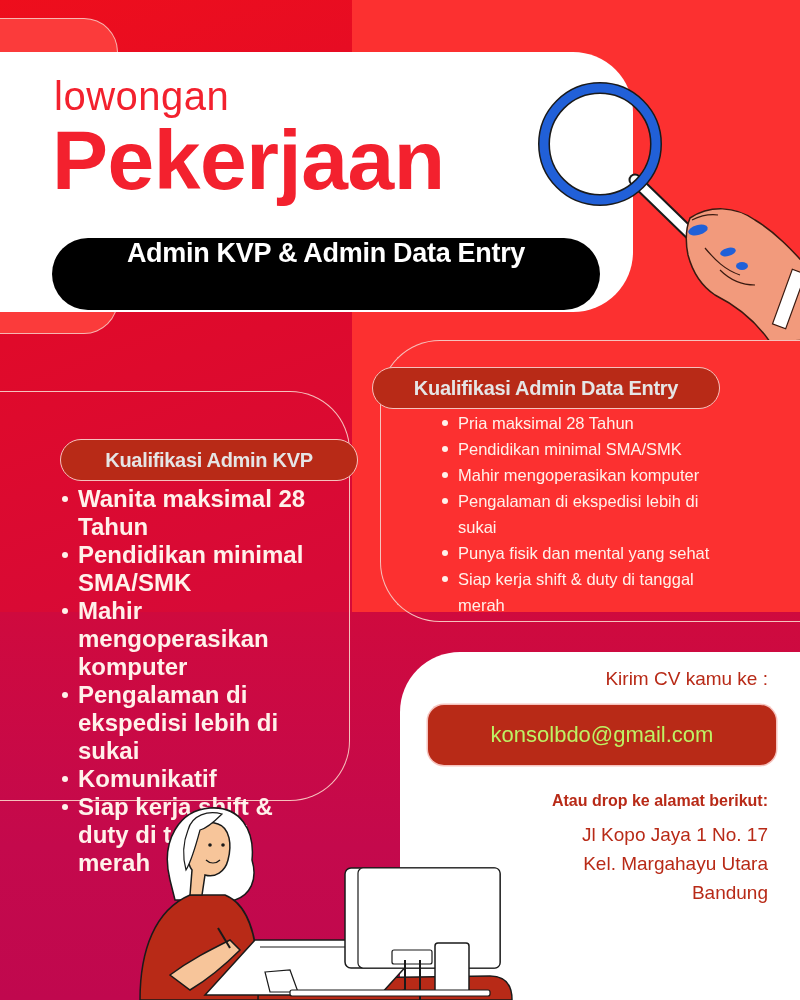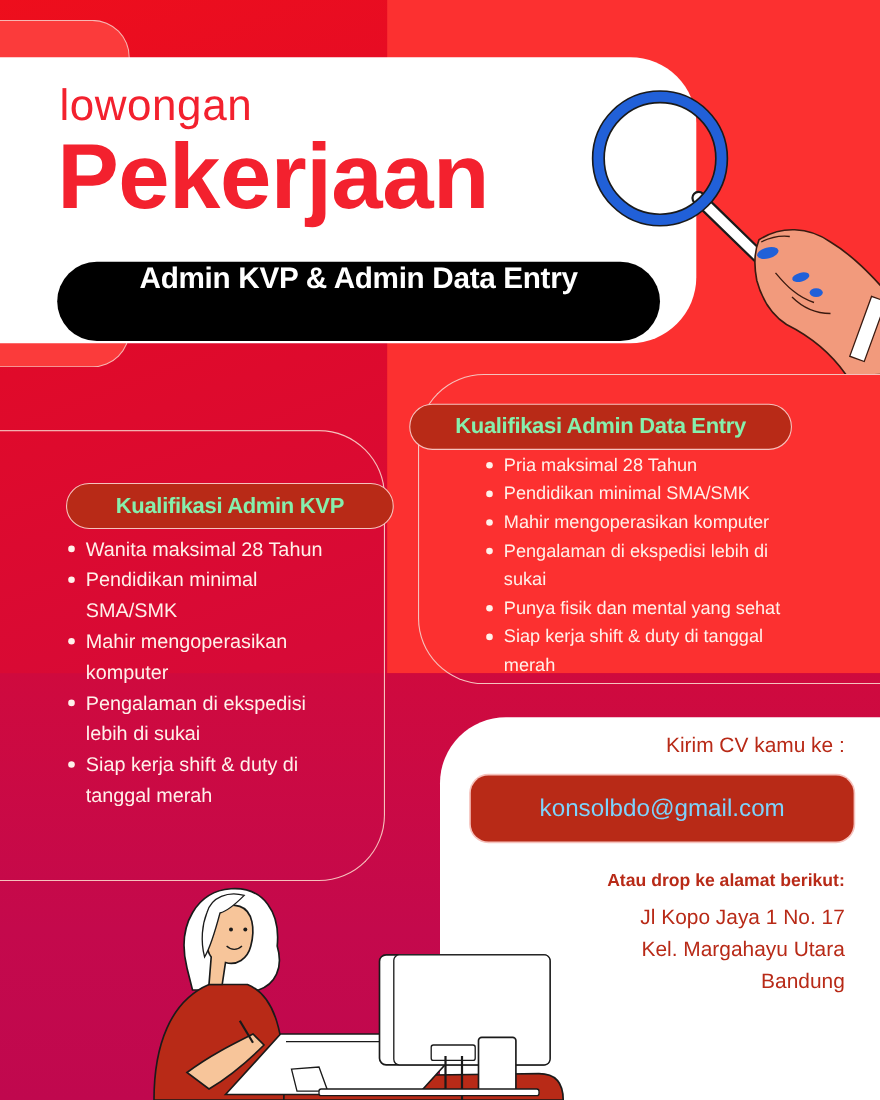--- a/index.html
+++ b/index.html
@@ -16,35 +16,35 @@
 
   .hero { position: absolute; left: 0; top: 52px; width: 633px; height: 260px; background: #ffffff; border-radius: 0 60px 60px 0; }
   .hero-sub { position: absolute; left: 54px; top: 74px; font-size: 40px; color: #f3212e; font-weight: 500; letter-spacing: 0.5px; }
   .hero-title { position: absolute; left: 52px; top: 118px; font-size: 84px; color: #f3212e; font-weight: 700; letter-spacing: -0.5px; line-height: 1; }
   .role-pill { position: absolute; left: 52px; top: 238px; width: 548px; height: 72px; background: #000000; border-radius: 36px; display: flex; align-items: flex-start; justify-content: center; color: #fff; font-size: 27px; font-weight: 700; letter-spacing: -0.3px; }
 
   .outline { position: absolute; border: 1.5px solid #f6c2bd; }
   .outline-kvp { left: -2px; top: 391px; width: 352px; height: 410px; border-left: none; border-radius: 0 60px 60px 0; }
   .outline-de { left: 380px; top: 340px; width: 440px; height: 282px; border-right: none; border-radius: 60px 0 0 60px; }
 
-  .section-pill { position: absolute; height: 42px; background: #b82a17; border: 1.5px solid #f6c2bd; border-radius: 21px; display: flex; align-items: center; justify-content: center; color: #86efac; font-size: 20px; font-weight: 700; letter-spacing: -0.3px; }
+  .section-pill { position: absolute; height: 42px; background: #b82a17; border: 1.5px solid #f6c2bd; border-radius: 21px; display: flex; align-items: center; justify-content: center; color: #e5e5e5; font-size: 20px; font-weight: 700; letter-spacing: -0.3px; }
   .pill-kvp { left: 60px; top: 423px; width: 298px; margin-top: 16px; }
   .pill-de { left: 372px; top: 367px; width: 348px; }
 
   ul.quals { position: absolute; list-style: none; color: #fff1ea; }
   ul.quals li { position: relative; padding-left: 18px; }
   ul.quals li::before { content: ""; position: absolute; left: 2px; width: 6px; height: 6px; border-radius: 50%; background: #fff1ea; }
-  .quals-kvp { left: 60px; top: 485px; width: 250px; font-size: 18px; line-height: 28px; }
+  .quals-kvp { left: 60px; top: 485px; width: 250px; font-size: 24px; line-height: 28px; font-weight: bold; }
   .quals-kvp li::before { top: 11px; }
   .quals-de { left: 440px; top: 410px; width: 300px; font-size: 16.5px; line-height: 26px; }
   .quals-de li::before { top: 10px; }
 
   .contact { position: absolute; left: 400px; top: 652px; width: 420px; height: 370px; background: #fff; border-radius: 60px 0 0 0; }
   .contact-label { position: absolute; right: 32px; top: 668px; font-size: 19px; color: #b82a17; }
-  .email-pill { position: absolute; left: 428px; top: 705px; width: 348px; height: 60px; background: #b82a17; border-radius: 16px; display: flex; align-items: center; justify-content: center; color: #7dd3fc; font-size: 22px; box-shadow: 0 0 0 1.5px #f6c2bd; }
+  .email-pill { position: absolute; left: 428px; top: 705px; width: 348px; height: 60px; background: #b82a17; border-radius: 16px; display: flex; align-items: center; justify-content: center; color: #bef264; font-size: 22px; box-shadow: 0 0 0 1.5px #f6c2bd; }
   .drop-label { position: absolute; right: 32px; top: 792px; font-size: 16px; font-weight: 700; color: #b82a17; }
   .address { position: absolute; right: 32px; top: 820px; text-align: right; font-size: 19px; line-height: 29px; color: #b82a17; margin-left: 31px; }
 
   .illus { position: absolute; }
 </style>
 </head>
 <body>
 
 <div class="bg bg-top-left"></div>
 <div class="bg bg-top-right"></div>
@@ -79,20 +79,21 @@
 
 <div class="outline outline-kvp"></div>
 <div class="section-pill pill-kvp">
   <span>Kualifikasi Admin KVP</span>
 </div>
 <ul class="quals quals-kvp">
   <li>Wanita maksimal 28 Tahun</li>
   <li>Pendidikan minimal SMA/SMK</li>
   <li>Mahir mengoperasikan komputer</li>
   <li>Pengalaman di ekspedisi lebih di sukai</li>
+  <li>Komunikatif</li>
   <li>Siap kerja shift &amp; duty di tanggal merah</li>
 </ul>
 
 <div class="outline outline-de"></div>
 <div class="section-pill pill-de">
   <span>Kualifikasi Admin Data Entry</span>
 </div>
 <ul class="quals quals-de">
   <li>Pria maksimal 28 Tahun</li>
   <li>Pendidikan minimal SMA/SMK</li>

